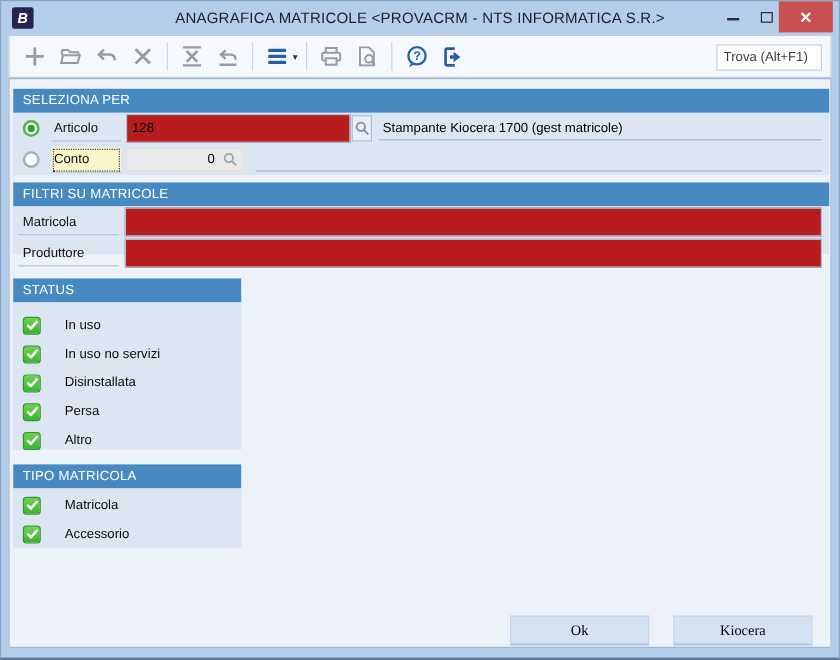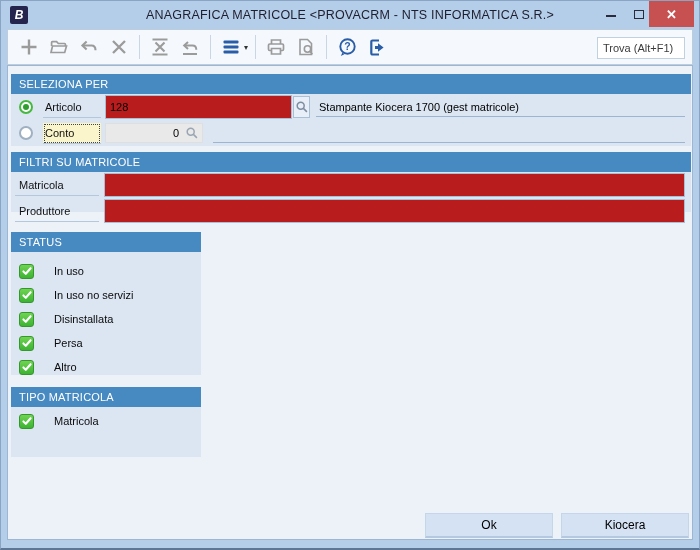--- a/index.html
+++ b/index.html
@@ -97,23 +97,23 @@
   .flin { flex:1; margin-left:5px; margin-right:6px; height:21px; }
   .crow { display:flex; align-items:center; height:24px; }
   .chk {
     width:15px; height:15px; margin-left:8px; flex:0 0 auto;
     background:linear-gradient(#71d352,#3cb332);
     border:1px solid #35982c; border-radius:3px;
     display:flex; align-items:center; justify-content:center;
   }
   .clbl { margin-left:20px; font-size:11px; color:#0a0a0a; }
   .btn {
-    position:absolute; width:128px; height:25px;
+    position:absolute; width:116px; height:25px;
     background:#d4e2f3; border:1px solid #c6d6ea; border-bottom:2px solid #b4c9e0;
-    font-size:12px; color:#000; font-family:Liberation Sans, sans-serif; text-align:center;
+    font-size:12px; color:#000; font-family:Liberation Serif, serif; text-align:center;
   }
 </style>
 </head>
 <body>
 
 <div class="window">
 
   <div class="titlebar">
     <div class="app-icon">B</div>
     <div class="title">ANAGRAFICA MATRICOLE &lt;PROVACRM - NTS INFORMATICA S.R.&gt;</div>
@@ -303,20 +303,28 @@
       <div class="grp-h">TIPO MATRICOLA</div>
       <div class="grp-b" style="height:50px; padding-top:2px;">
         <div class="crow">
           <span class="chk">
               <svg width="12" height="12" viewBox="0 0 15 15" fill="none" stroke="#fff" stroke-width="2.6" stroke-linecap="round" stroke-linejoin="round">
                 <path d="M3 8l3 3 6-7"></path>
               </svg>
             </span>
           <span class="clbl">Matricola</span>
         </div>
+        <div class="crow">
+          <span class="chk">
+              <svg width="12" height="12" viewBox="0 0 15 15" fill="none" stroke="#fff" stroke-width="2.6" stroke-linecap="round" stroke-linejoin="round">
+                <path d="M3 8l3 3 6-7"></path>
+              </svg>
+            </span>
+          <span class="clbl">Accessorio</span>
+        </div>
       </div>
     </div>
 
     <button class="btn" style="left:417px; top:447px;">Ok</button>
     <button class="btn" style="left:553px; top:447px;">Kiocera</button>
 
   </div>
 </div>
 
 </body></html>

